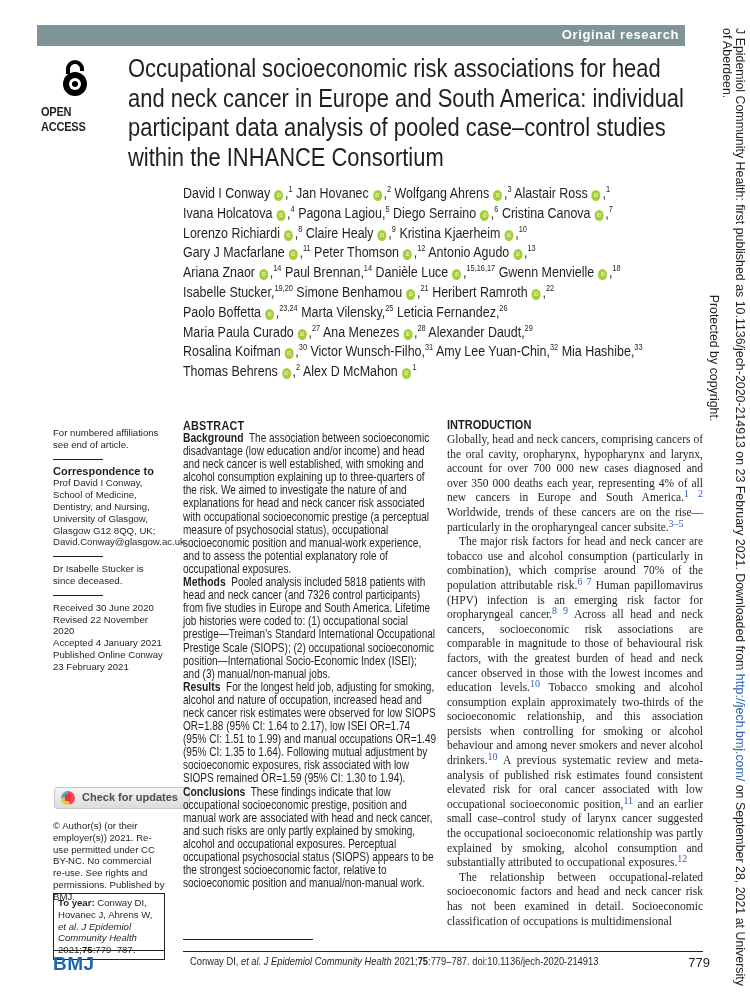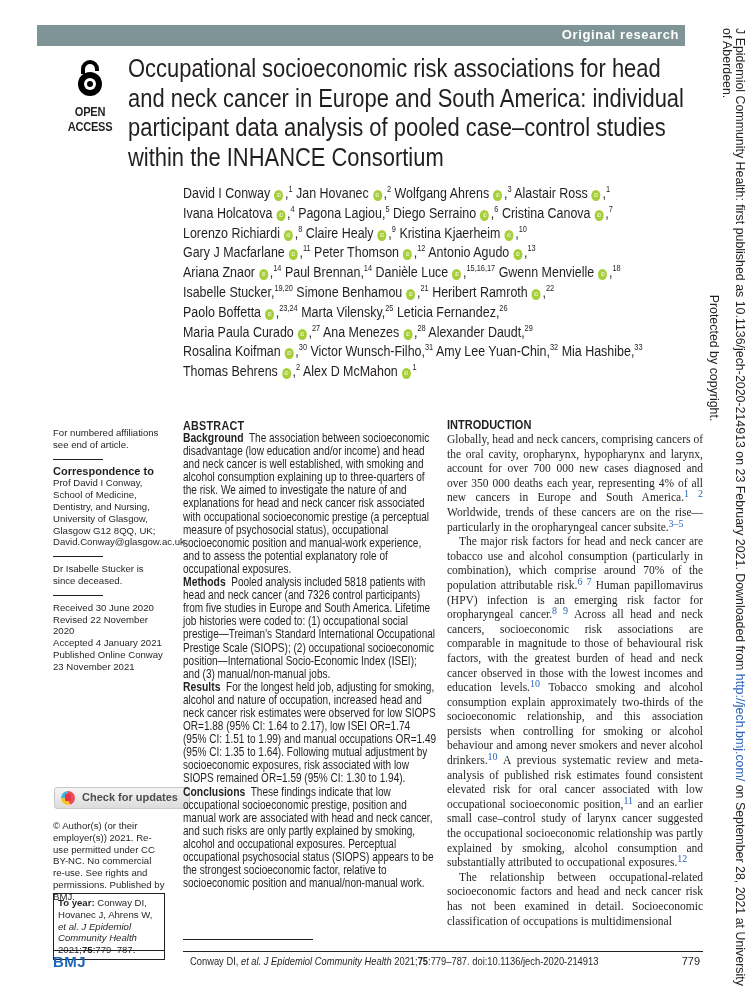--- a/index.html
+++ b/index.html
@@ -1,48 +1,48 @@
 <!DOCTYPE html>
 <html><head>
 <meta charset="utf-8">
 <style>
   html, body { margin: 0; padding: 0; }
   body { width: 750px; height: 1000px; background: #ffffff; position: relative; overflow: hidden; font-family: "Liberation Sans", sans-serif; color: #231f20; }
   .topbar { position: absolute; left: 37px; top: 25px; width: 648px; height: 21px; background: #7f9496; }
   .topbar span { position: absolute; right: 6px; top: 2px; color: #ffffff; font-size: 13px; font-weight: bold; letter-spacing: 0.6px; font-family: "Liberation Sans Narrow", "Liberation Sans", sans-serif; }
-  .oa { position: absolute; left: 50px; top: 60px; width: 80px; text-align: center; }
+  .oa { position: absolute; left: 35px; top: 60px; width: 80px; text-align: left; }
   .oa svg { display: block; margin: 0 auto; }
   .oa-label { font-weight: bold; font-size: 13px; letter-spacing: -0.3px; margin-top: 6px; transform: scaleX(0.85); transform-origin: center; }
   .title { position: absolute; left: 128px; top: 54px; width: 560px; font-size: 25.5px; line-height: 29.5px; font-weight: normal; color: #231f20; transform: scaleX(0.86); transform-origin: left top; width: 650px; }
   .authors { position: absolute; left: 183px; top: 183px; width: 640px; font-size: 15.2px; line-height: 19.8px; transform: scaleX(0.82); transform-origin: left top; }
   .authors sup { font-size: 9px; vertical-align: 6px; line-height: 0; }
   .orcid { display: inline-block; width: 11px; height: 11px; border-radius: 50%; background: #a6ce39; color: #fff; font-size: 5px; text-align: center; line-height: 11px; vertical-align: 1px; margin: 0 2px 0 5px; }
   .side { position: absolute; left: 53px; width: 112px; font-size: 9.6px; line-height: 11.8px; color: #231f20; }
   .side .rule { width: 50px; height: 1px; background: #231f20; margin: 8px 0 6px 0; }
   .side b { font-size: 11px; }
   .checkbtn { position: absolute; left: 54px; top: 787px; width: 136px; height: 22px; border: 1px solid #c8c8c8; border-radius: 3px; background: linear-gradient(#f5f5f5,#dcdcdc); box-sizing: border-box; }
   .checkbtn .ic { position: absolute; left: 6px; top: 3px; width: 14px; height: 14px; border-radius: 50%; background: conic-gradient(#ef4a5b 0 45%, #f9c228 45% 75%, #3fb3d8 75% 100%); }
   .checkbtn .ic::after { content: ""; position: absolute; left: 4px; top: 3px; width: 6px; height: 7px; background: #e8344a; border-radius: 1px; }
   .checkbtn span { position: absolute; left: 27px; top: 3px; font-size: 11px; font-weight: bold; color: #4d4d4d; }
   .citebox { position: absolute; left: 53px; top: 893px; width: 112px; border: 1px solid #231f20; padding: 3px 4px; font-size: 9.6px; line-height: 11.8px; box-sizing: border-box; }
   .bmj-rule { position: absolute; left: 53px; top: 950px; width: 112px; height: 1px; background: #231f20; }
-  .bmj { position: absolute; left: 53px; top: 953px; font-size: 15px; font-weight: bold; color: #1d66b2; letter-spacing: 0.5px; }
+  .bmj { position: absolute; left: 53px; top: 953px; font-size: 19px; font-weight: bold; color: #1d66b2; letter-spacing: 0.5px; }
   .abstract { position: absolute; left: 183px; top: 419px; width: 305px; font-size: 12.1px; line-height: 13.1px; transform: scaleX(0.83); transform-origin: left top; }
   .abstract h2 { margin: 0; font-size: 13px; font-weight: bold; letter-spacing: 0.3px; line-height: 13px; }
   .abstract p { margin: 0; }
   .abstract b { font-size: 12.5px; }
   .abs-rule { position: absolute; left: 183px; top: 939px; width: 130px; height: 1px; background: #231f20; }
   .intro { position: absolute; left: 447px; top: 419px; width: 256px; }
   .intro h2 { margin: 0; font-family: "Liberation Sans", sans-serif; font-size: 12.5px; font-weight: bold; line-height: 13px; transform: scaleX(0.88); transform-origin: left top; }
   .intro p { margin: 0; font-family: "Liberation Serif", serif; font-size: 11.5px; line-height: 14.6px; text-align: justify; }
   .intro p.ind { text-indent: 12px; }
   .intro sup { color: #2a63b7; font-size: 10px; vertical-align: 4px; line-height: 0; }
   .footer-rule { position: absolute; left: 183px; top: 951px; width: 520px; height: 1px; background: #231f20; }
   .footer { position: absolute; left: 190px; top: 955px; font-size: 11px; color: #231f20; transform: scaleX(0.85); transform-origin: left top; white-space: nowrap; }
-  .pagenum { position: absolute; right: 50px; top: 955px; font-size: 11px; }
+  .pagenum { position: absolute; right: 40px; top: 955px; font-size: 13px; }
   .vertical { position: absolute; left: 716px; top: 28px; width: 960px; height: 30px; transform: rotate(90deg) translate(0,-30px); transform-origin: left top; font-size: 12.4px; line-height: 13px; color: #231f20; }
   .vertical a { color: #2a63b7; text-decoration: none; }
   .vertical .l2 { text-align: center; display: block; width: 660px; }
 </style>
 </head>
 <body>
 
 <div class="topbar">
   <span>Original research</span>
 </div>
@@ -67,21 +67,21 @@
   <b>Correspondence to</b>
   <div>Prof David I Conway, School of Medicine, Dentistry, and Nursing, University of Glasgow, Glasgow G12 8QQ, UK; David.Conway@glasgow.ac.uk</div>
   <div class="rule"></div>
   <div>Dr Isabelle Stucker is since deceased.</div>
   <div class="rule"></div>
   <div>
     <div>Received 30 June 2020</div>
     <div>Revised 22 November 2020</div>
     <div>Accepted 4 January 2021</div>
     <div>Published Online Conway</div>
-    <div>23 November 2021</div>
+    <div>23 February 2021</div>
   </div>
 </div>
 
 <div class="checkbtn">
   <div class="ic"></div>
   <span>Check for updates</span>
 </div>
 
 <div class="side" style="top:820px;">© Author(s) (or their employer(s)) 2021. Re-use permitted under CC BY-NC. No commercial re-use. See rights and permissions. Published by BMJ.</div>
 

